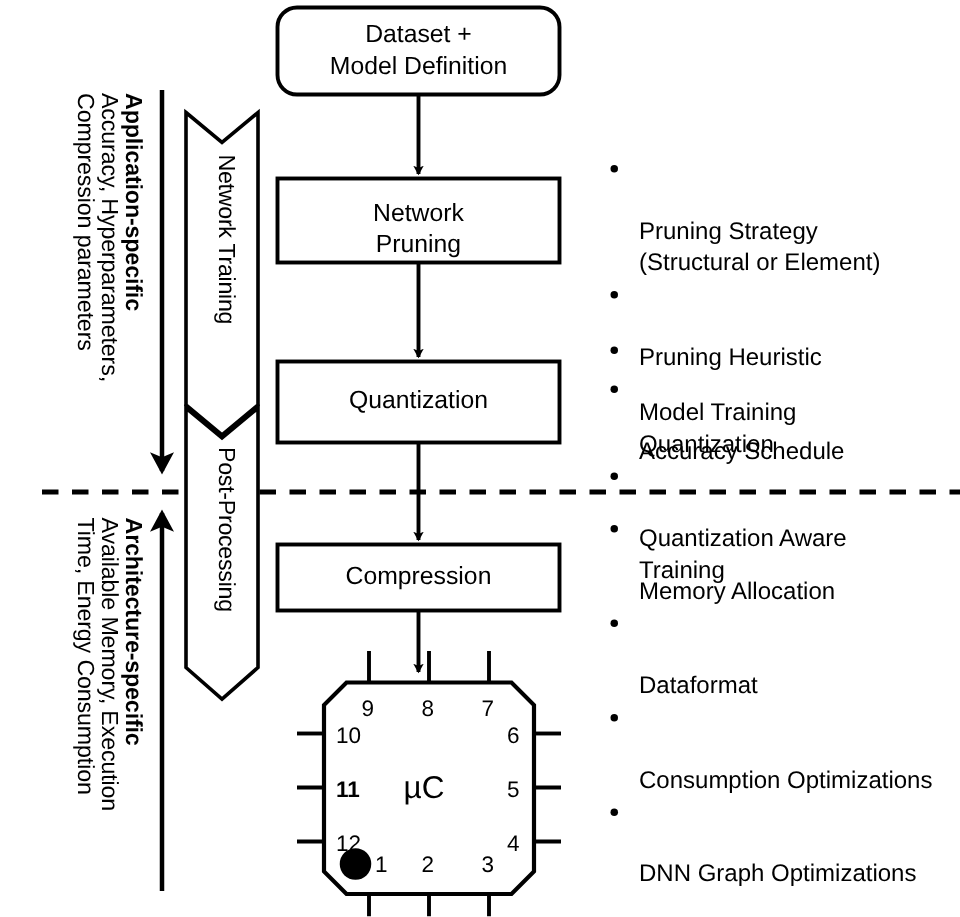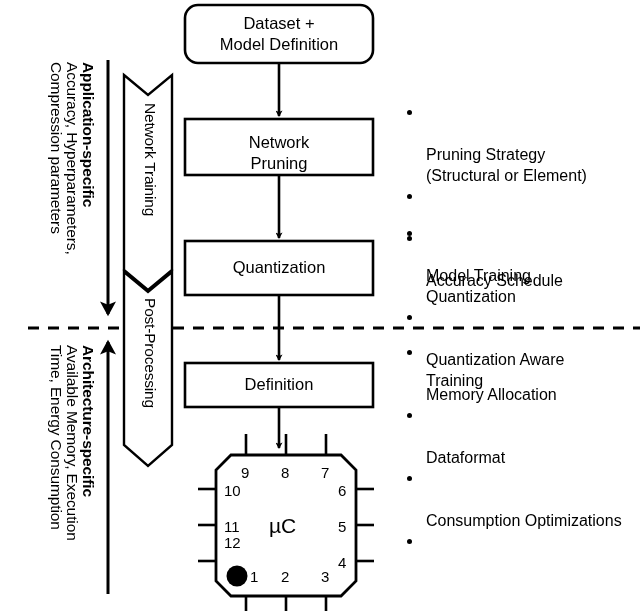--- a/index.html
+++ b/index.html
@@ -165,21 +165,21 @@
 Model Definition</span>
   </div>
   <div class="boxlabel" style="left:157px; top:119px; width:188px; height:68px;">
     <span>Network
 Pruning</span>
   </div>
   <div class="boxlabel" style="left:157px; top:241px; width:188px; height:54px;">
     <span>Quantization</span>
   </div>
   <div class="boxlabel" style="left:157px; top:363px; width:188px; height:44px;">
-    <span>Definition</span>
+    <span>Compression</span>
   </div>
 
   <div class="chev-label" style="left:113px; top:103px;">Network Training</div>
   <div class="chev-label" style="left:113px; top:298px;">Post-Processing</div>
 
   <div class="vgroup" style="left:20px; top:62px; height:250px;">
     <div class="vline">Compression parameters</div>
     <div class="vline">Accuracy, Hyperparameters,</div>
     <div class="vline bold">Application-specific</div>
   </div>
@@ -191,20 +191,21 @@
   </div>
 
   <div class="bullets" style="left:376px; top:103px; width:258px;">
     <div class="bitem">
       <span class="dot"></span>
       <span>Pruning Strategy
 (Structural or Element)</span>
     </div>
     <div class="bitem">
       <span class="dot"></span>
+      <span>Pruning Heuristic</span>
     </div>
     <div class="bitem">
       <span class="dot"></span>
       <span>Accuracy Schedule</span>
     </div>
   </div>
 
   <div class="bullets" style="left:376px; top:224px; width:258px;">
     <div class="bitem">
       <span class="dot"></span>
@@ -226,32 +227,33 @@
     <div class="bitem">
       <span class="dot"></span>
       <span>Dataformat</span>
     </div>
     <div class="bitem">
       <span class="dot"></span>
       <span>Consumption Optimizations</span>
     </div>
     <div class="bitem">
       <span class="dot"></span>
+      <span>DNN Graph Optimizations</span>
     </div>
   </div>
 
   <div class="chip-name" style="left:241px; top:515px;">µC</div>
 
   <div class="pinnum" style="left:213px; top:465px;">9</div>
   <div class="pinnum" style="left:253px; top:465px;">8</div>
   <div class="pinnum" style="left:293px; top:465px;">7</div>
 
   <div class="pinnum" style="left:196px; top:483px;">10</div>
-  <div class="pinnum" style="left:196px; top:519px;">11</div>
-  <div class="pinnum" style="left:196px; top:535px;">12</div>
+  <div class="pinnum" style="left:196px; top:519px;font-weight:bold;">11</div>
+  <div class="pinnum" style="left:196px; top:555px;">12</div>
 
   <div class="pinnum" style="left:310px; top:483px;">6</div>
   <div class="pinnum" style="left:310px; top:519px;">5</div>
   <div class="pinnum" style="left:310px; top:555px;">4</div>
 
   <div class="pinnum" style="left:222px; top:569px;">1</div>
   <div class="pinnum" style="left:253px; top:569px;">2</div>
   <div class="pinnum" style="left:293px; top:569px;">3</div>
 
 </div>

